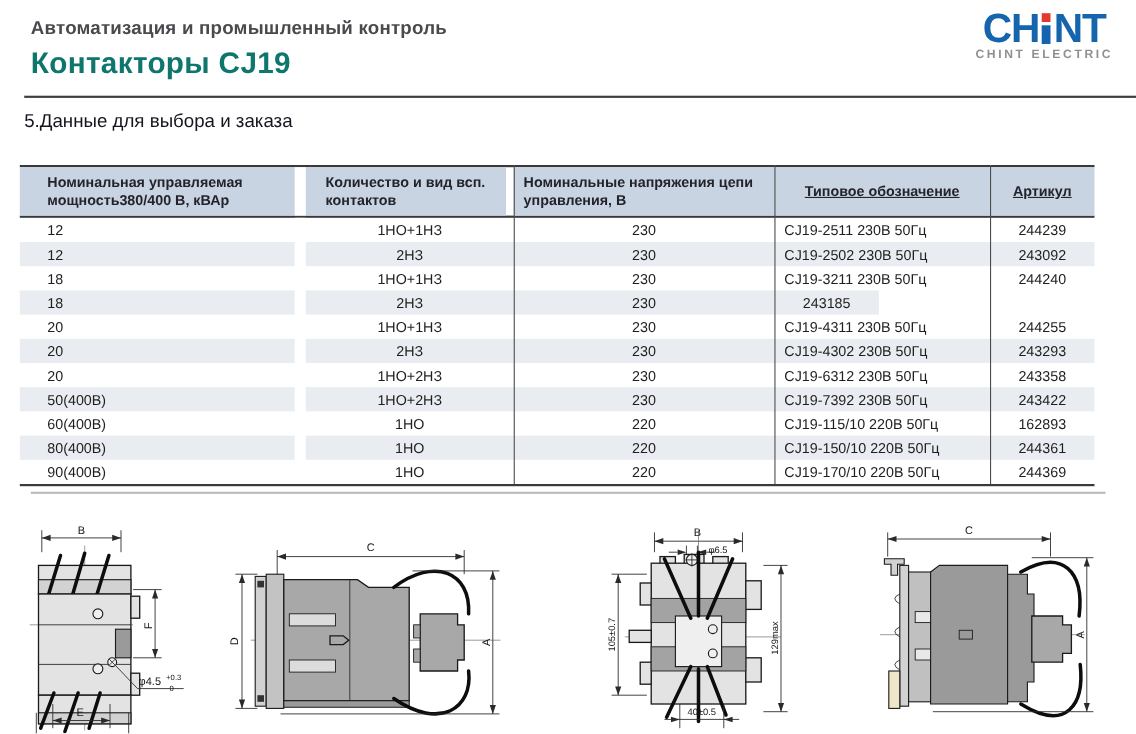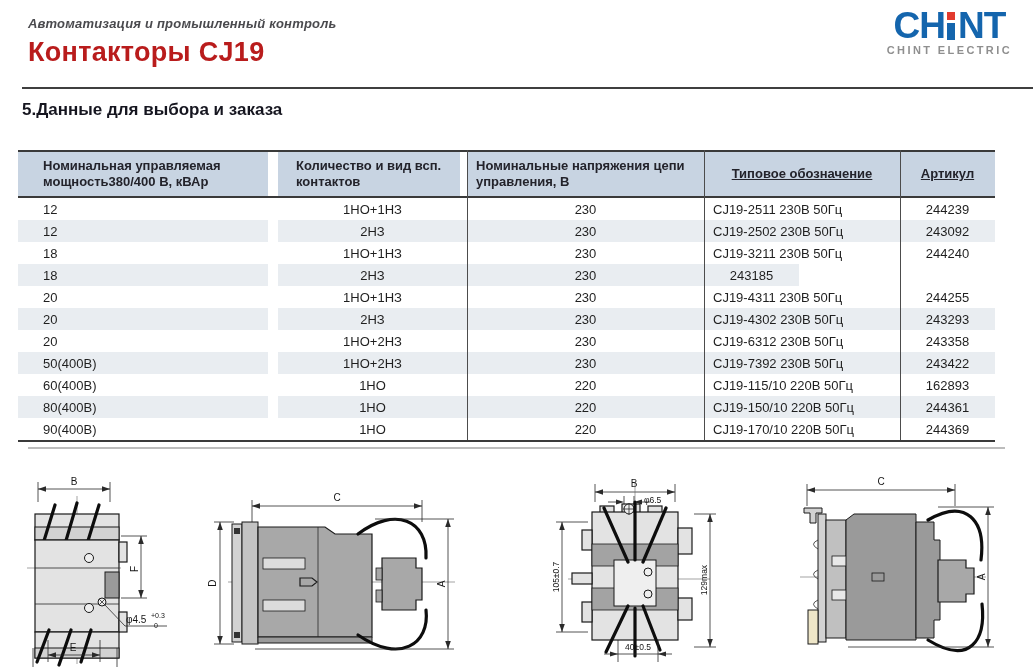--- a/index.html
+++ b/index.html
@@ -1,31 +1,31 @@
 <!DOCTYPE html>
 <html><head>
 <meta charset="utf-8">
 <style>
   html,body{margin:0;padding:0;background:#fff;}
   *{box-sizing:border-box;}
   .page{position:relative;width:1033px;height:667px;background:#fff;overflow:hidden;
         font-family:"Liberation Sans",sans-serif;}
   
   .hdr-left{position:absolute;left:28px;top:16px;}
-  .subtitle{font-size:13px;font-weight:bold;color:#4a4a4e;letter-spacing:.2px;font-style:italic;}
-  .title{font-size:27px;font-weight:bold;color:#b91c1c;margin-top:6px;letter-spacing:.3px;}
+  .subtitle{font-size:17px;font-weight:bold;color:#4a4a4e;letter-spacing:.2px;}
+  .title{font-size:27px;font-weight:bold;color:#0f766e;margin-top:6px;letter-spacing:.3px;}
   .logo{position:absolute;right:21px;top:12px;text-align:center;}
   .logo-row{display:flex;align-items:flex-end;justify-content:center;}
   .logo-txt{font-size:37px;font-weight:800;color:#1465ad;line-height:.75;letter-spacing:-1px;}
   .logo-i{position:relative;display:inline-block;width:9px;height:28px;margin:0 2px;}
   .logo-dot{position:absolute;top:0;left:0;width:8px;height:8px;background:#e23a2e;}
   .logo-bar{position:absolute;bottom:0;left:0;width:8px;height:17px;background:#1465ad;}
   .logo-sub{margin-top:4px;font-size:11px;font-weight:bold;color:#8f8f8f;letter-spacing:2.4px;}
   .rule{position:absolute;left:22px;top:87px;width:1011px;height:2px;background:#3f3f3f;}
-  .section-title{position:absolute;left:22px;top:100px;font-size:17px;font-weight:bold;color:#15151f;}
+  .section-title{position:absolute;left:22px;top:100px;font-size:17px;font-weight:normal;color:#15151f;}
   
   .tbl{position:absolute;left:18px;top:150px;width:977px;}
   .thead{display:flex;height:48px;border-top:2px solid #3a3a3a;border-bottom:2px solid #3a3a3a;}
   .hc{background:#c8d4e2;display:flex;align-items:center;font-size:13px;font-weight:bold;
       color:#23232b;line-height:1.25;height:100%;}
   .gap{width:10px;height:100%;background:#fff;}
   .c1{width:250px;}
   .c2{width:189px;}
   .c3{width:237px;}
   .c4{width:196px;}

